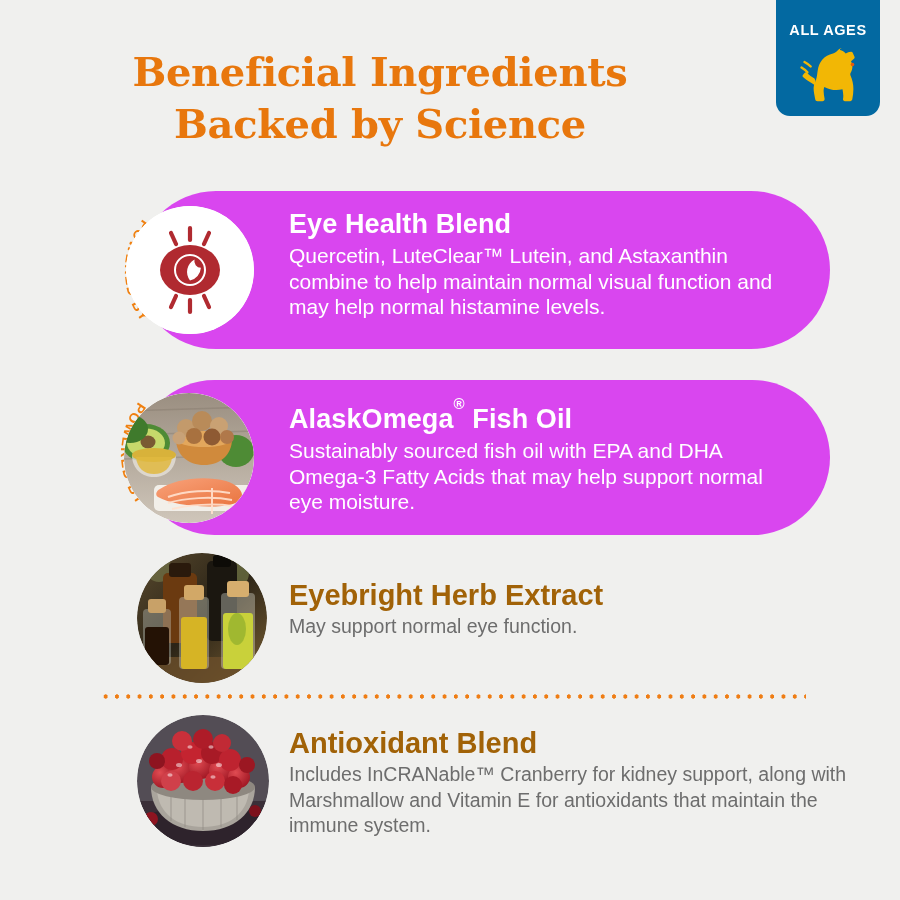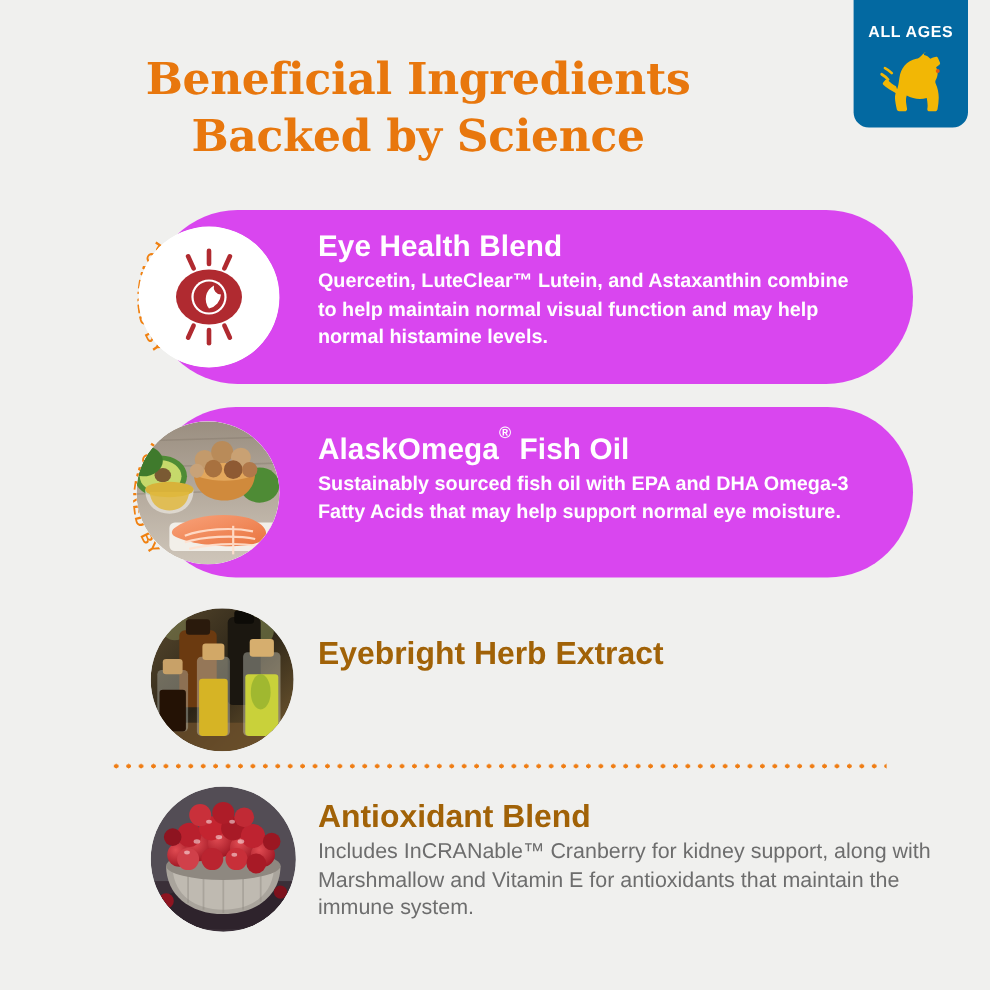--- a/index.html
+++ b/index.html
@@ -38,38 +38,38 @@
   }
   .title .l2{display:block;}
 
   
   .card{
     position:absolute;left:137px;width:693px;
     background:#d946ef;
     border-radius:90px;
   }
   .card.c1{top:191px;height:158px;}
-  .card.c2{top:370px;height:155px;}
+  .card.c2{top:380px;height:155px;}
 
   .card-thumb{
     position:absolute;border-radius:50%;overflow:hidden;
     background:#ffffff;
   }
   .card.c1 .card-thumb{left:-11px;top:15px;width:128px;height:128px;}
   .card.c2 .card-thumb{left:-13px;top:13px;width:130px;height:130px;}
 
   .card-text{position:absolute;left:152px;top:17px;right:40px;}
   .card.c2 .card-text{top:16px;}
   .card-title{
     color:#ffffff;font-size:27px;font-weight:bold;line-height:33px;
     margin:0 0 2px 0;letter-spacing:.1px;
   }
   .card-title sup{font-size:15px;top:-.6em;position:relative;font-weight:bold;}
   .card-body{
-    color:#ffffff;font-size:18px;line-height:25.5px;font-weight:bold;
+    color:#ffffff;font-size:21px;line-height:25.5px;font-weight:normal;
   }
 
   
   .powered{position:absolute;width:120px;height:170px;}
   .powered.p1{left:62px;top:186px;}
   .powered.p2{left:56px;top:366px;}
   .powered text{
     fill:#F08010;
     font-family:"Liberation Sans",sans-serif;
     font-size:14px;font-weight:bold;letter-spacing:1.6px;
@@ -264,20 +264,21 @@
           <rect x="84" y="40" width="34" height="76" rx="4" fill="#eef2e6" opacity=".35"></rect>
           <rect x="86" y="60" width="30" height="56" rx="3" fill="#C9D13A"></rect>
           <rect x="90" y="28" width="22" height="16" rx="3" fill="#D6AE6E"></rect>
           <ellipse cx="100" cy="76" rx="9" ry="16" fill="#8FAE2C" opacity=".7"></ellipse>
           <ellipse cx="18" cy="124" rx="14" ry="7" fill="#E7B6AE" opacity=".75"></ellipse>
         </g>
       </svg>
     </div>
     <div class="row-text">
       <div class="row-title">Eyebright Herb Extract</div>
+      <div class="row-body">May support normal eye function.</div>
     </div>
   </div>
 
   <div class="divider"></div>
 
   <div class="row r2">
     <div class="row-thumb">
       <svg viewBox="0 0 132 132">
         <defs>
           <clipPath id="clipCran">

